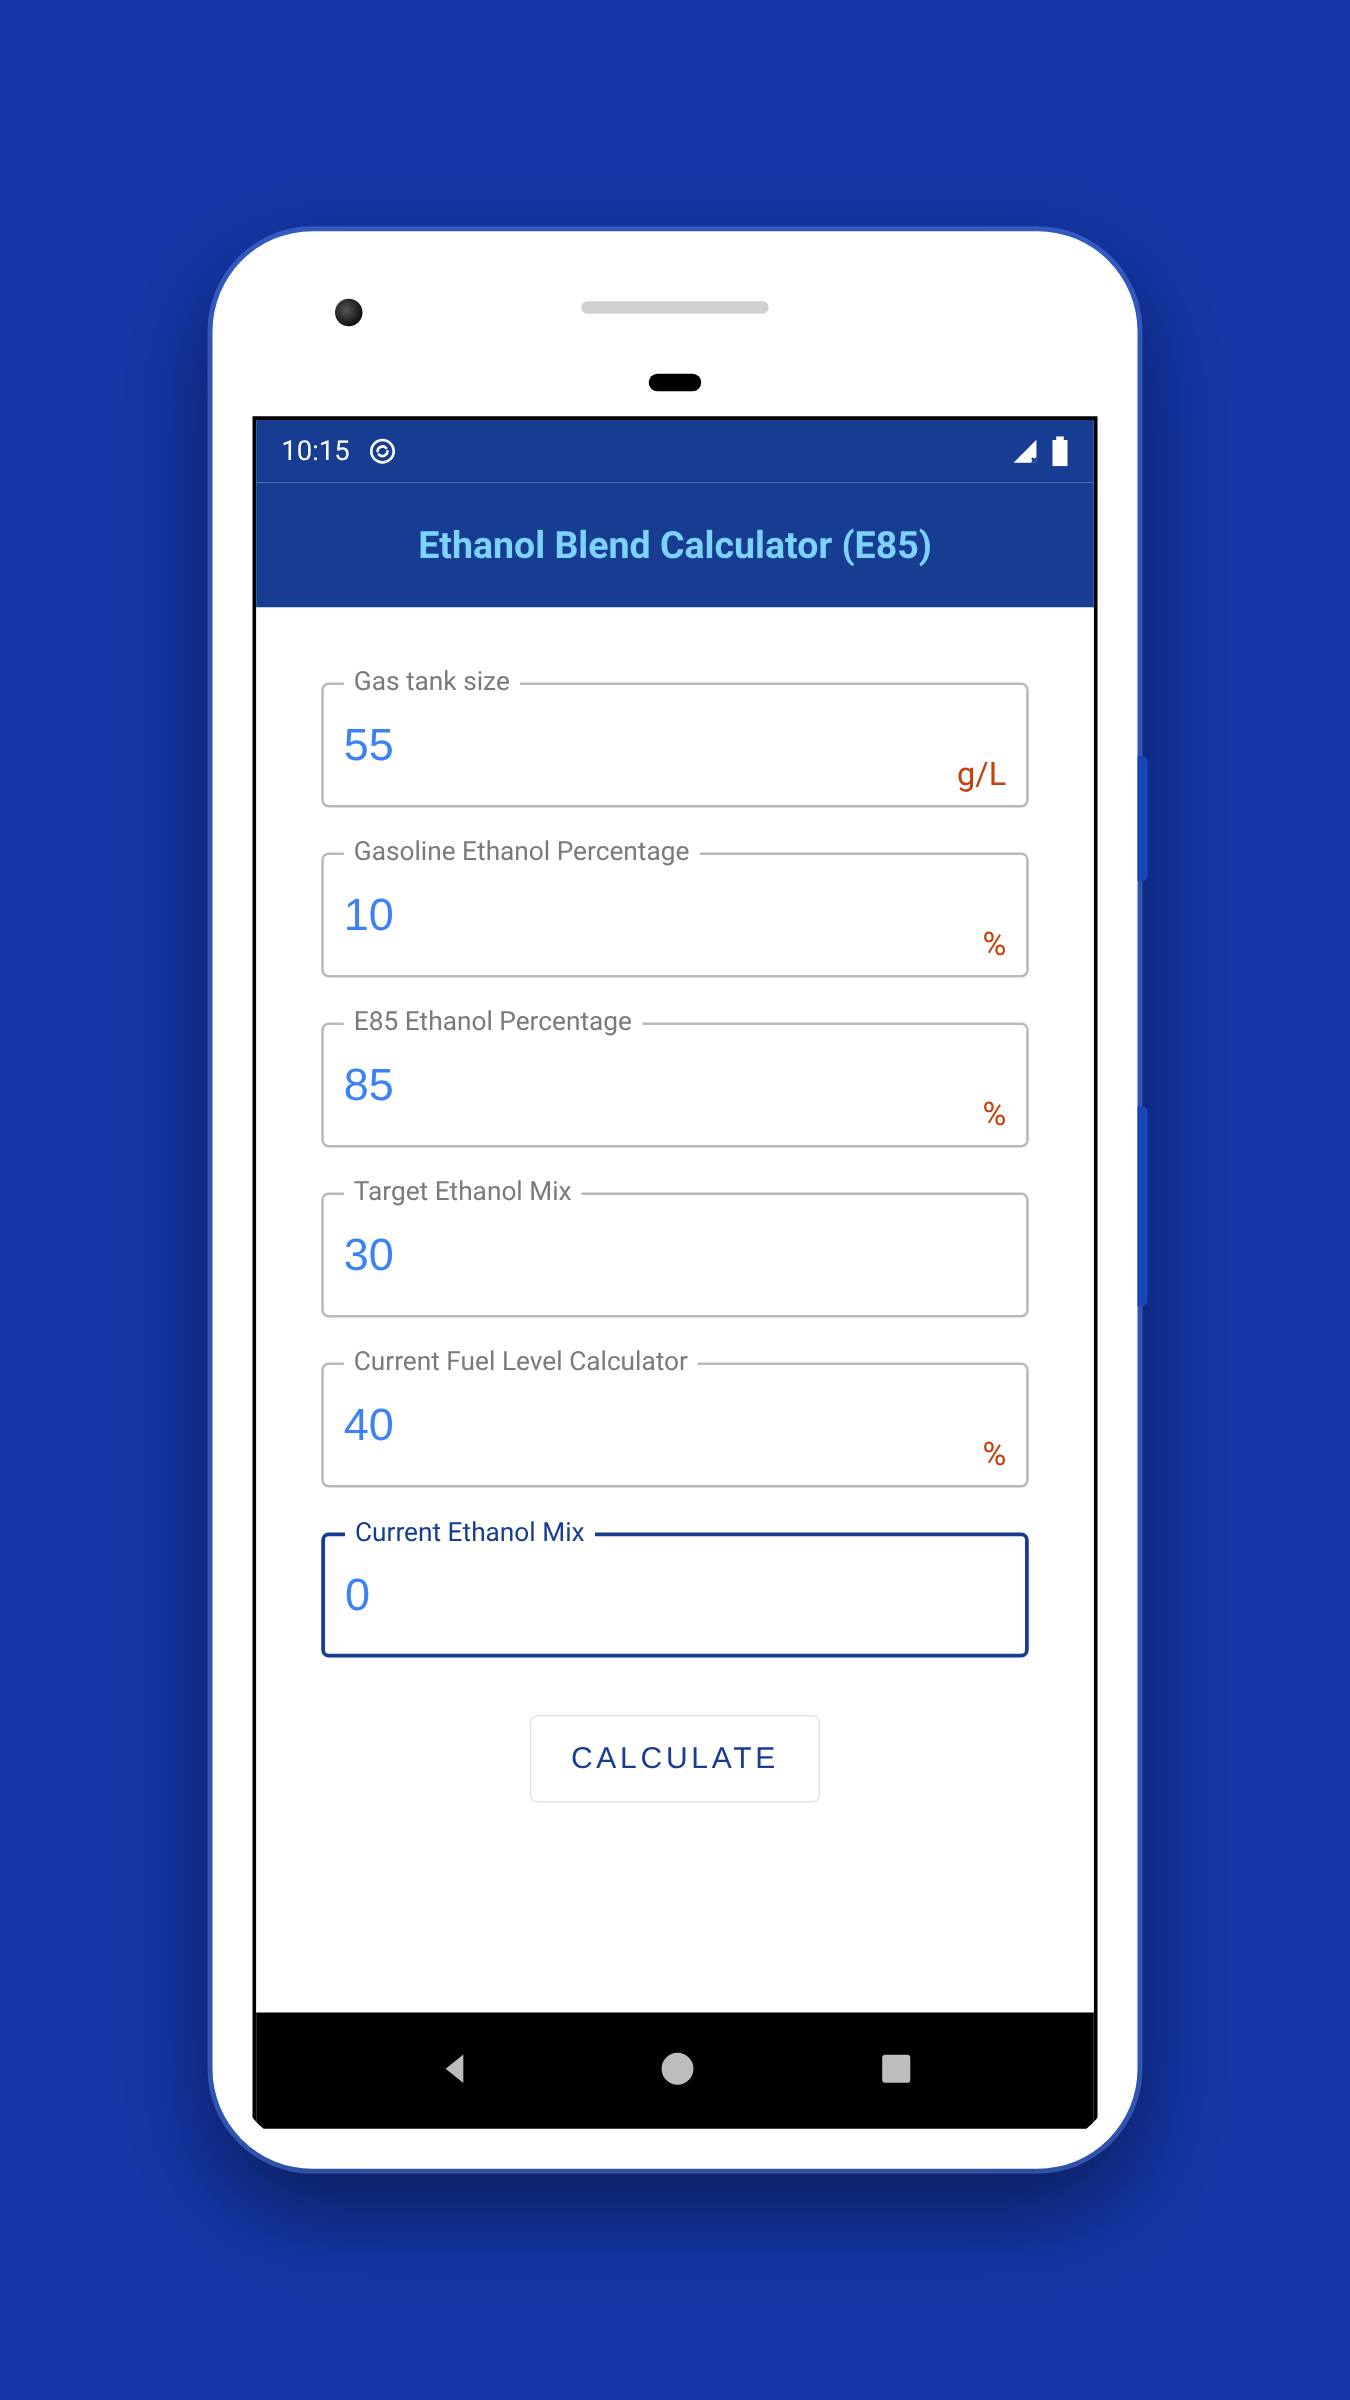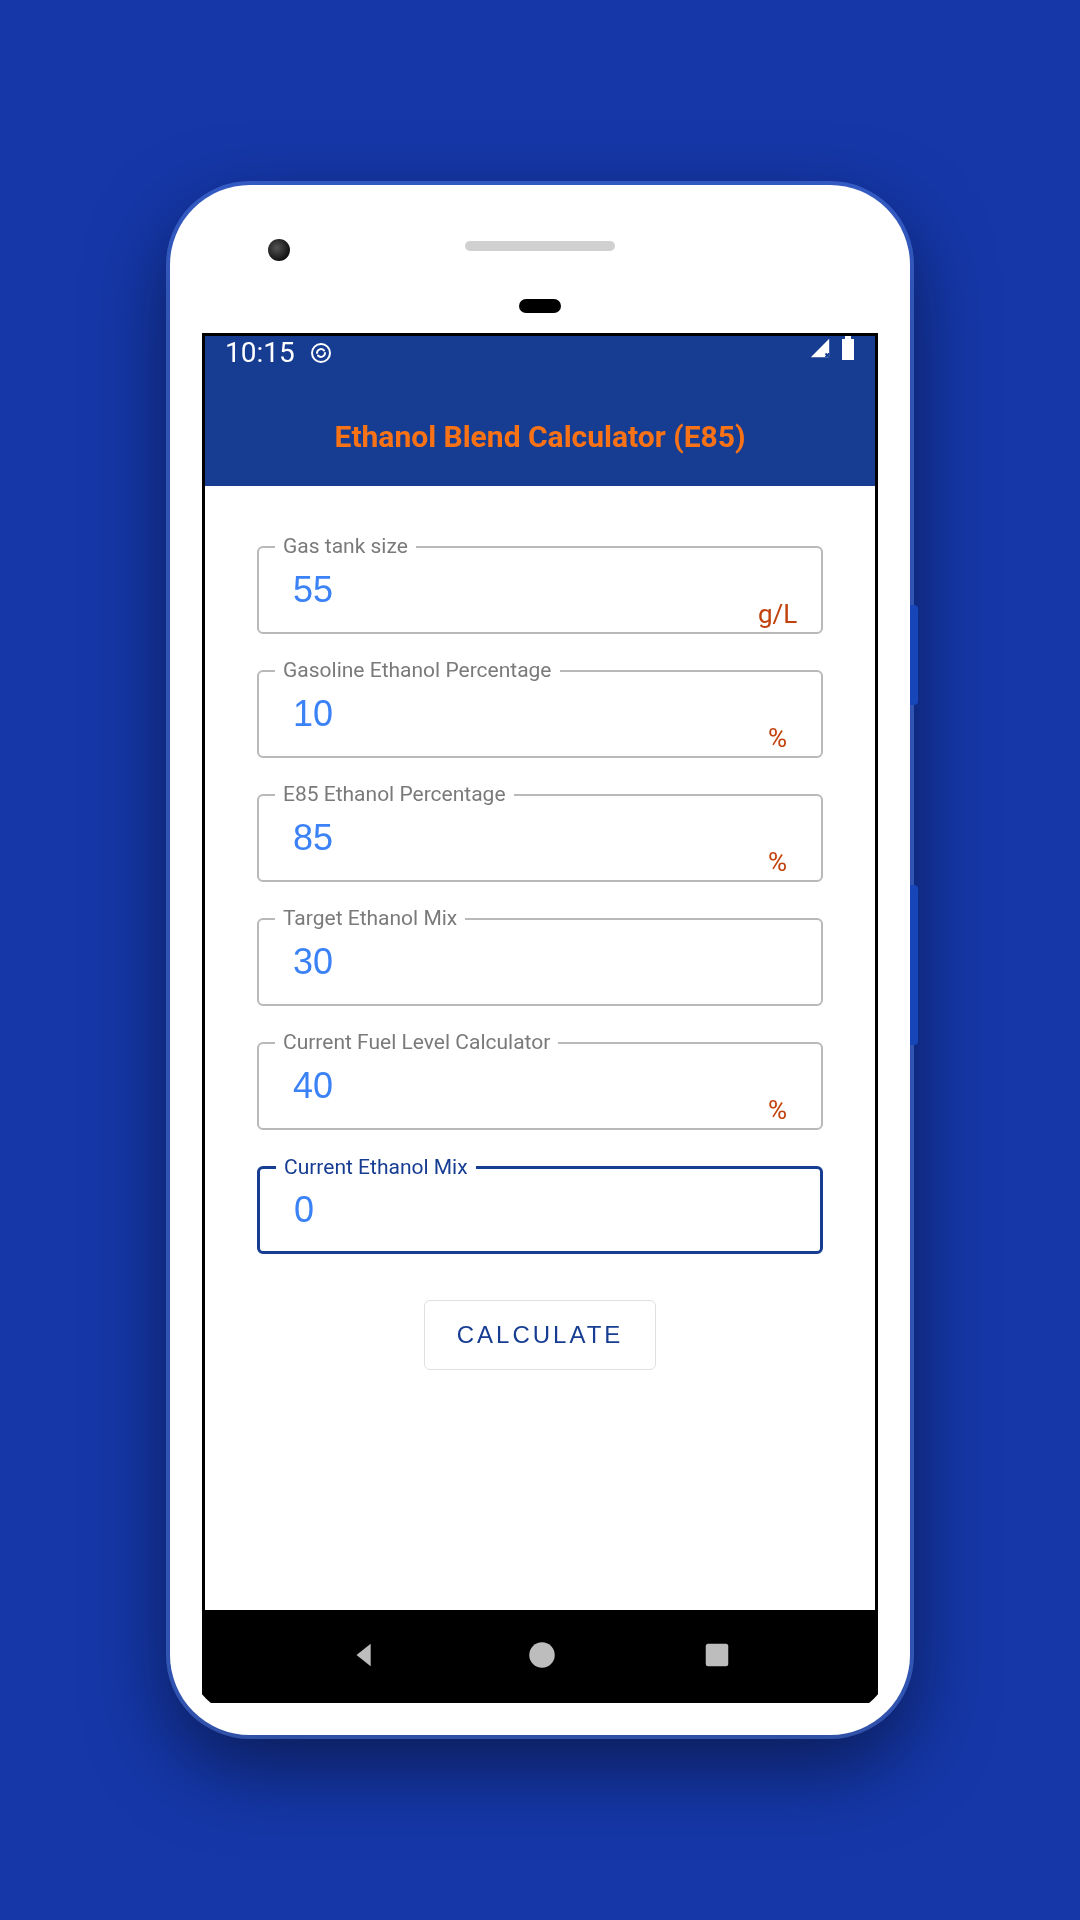--- a/index.html
+++ b/index.html
@@ -69,54 +69,54 @@
       bottom: 14px;
       background: #fff;
       border: 3px solid #000;
       display: flex;
       flex-direction: column;
     }
     .status-bar {
       height: 50px;
       background: #173d92;
       display: flex;
-      align-items: flex-start;
+      align-items: center;
       justify-content: space-between;
       padding: 0 20px;
       color: #fff;
-      font-size: 28px;
+      font-size: 22px;
     }
     .status-left { display: flex; align-items: center; gap: 14px; }
     .status-right { display: flex; align-items: center; gap: 10px; }
     .header {
       height: 100px;
       background: #173d92;
       display: flex;
       align-items: center;
       justify-content: center;
-      color: #f97316;
+      color: #7dd3fc;
       font-size: 30px;
       font-weight: 700;
     }
     .content {
       flex: 1;
       background: #fff;
       padding: 60px 52px 30px;
       display: flex;
       flex-direction: column;
       gap: 36px;
     }
     .field-wrap {
       position: relative;
       border: 2px solid #b9b9b9;
       border-radius: 6px;
-      height: 88px;
-      display: flex;
-      align-items: center;
-      padding: 0 34px;
+      height: 100px;
+      display: flex;
+      align-items: center;
+      padding: 0 16px;
     }
     .field-wrap.focused {
       border: 3px solid #173d92;
     }
     .field-label {
       position: absolute;
       top: -14px;
       left: 16px;
       background: #fff;
       padding: 0 8px;

